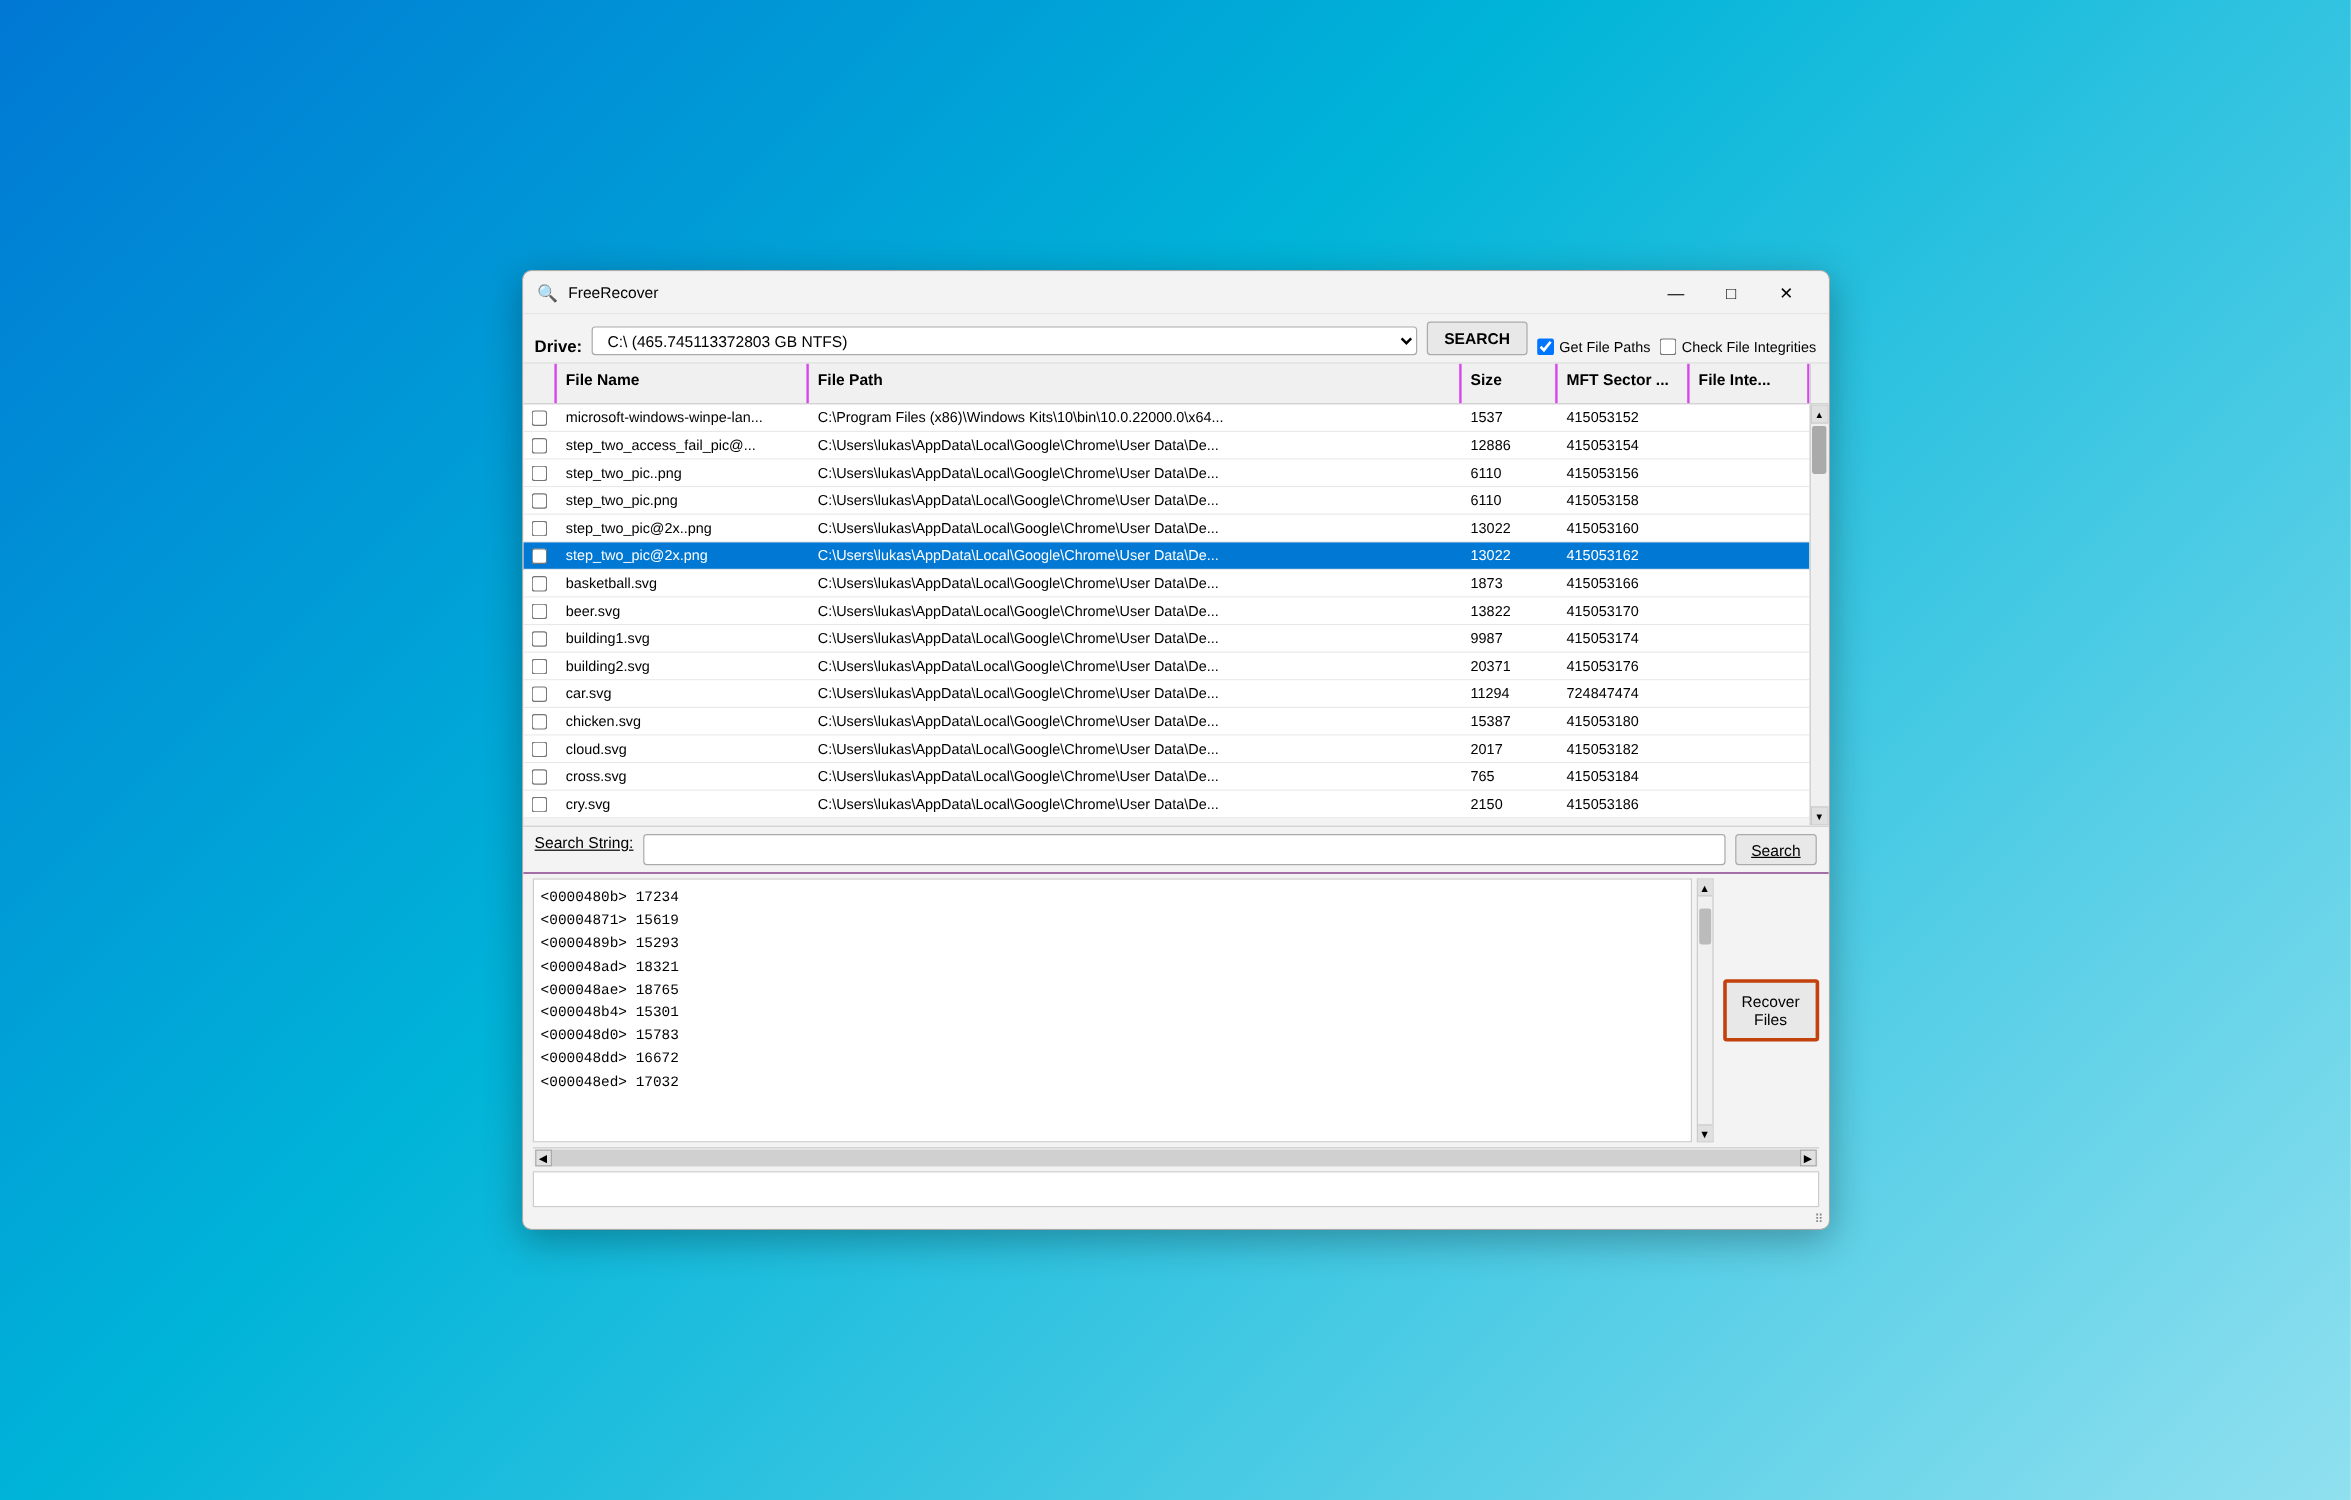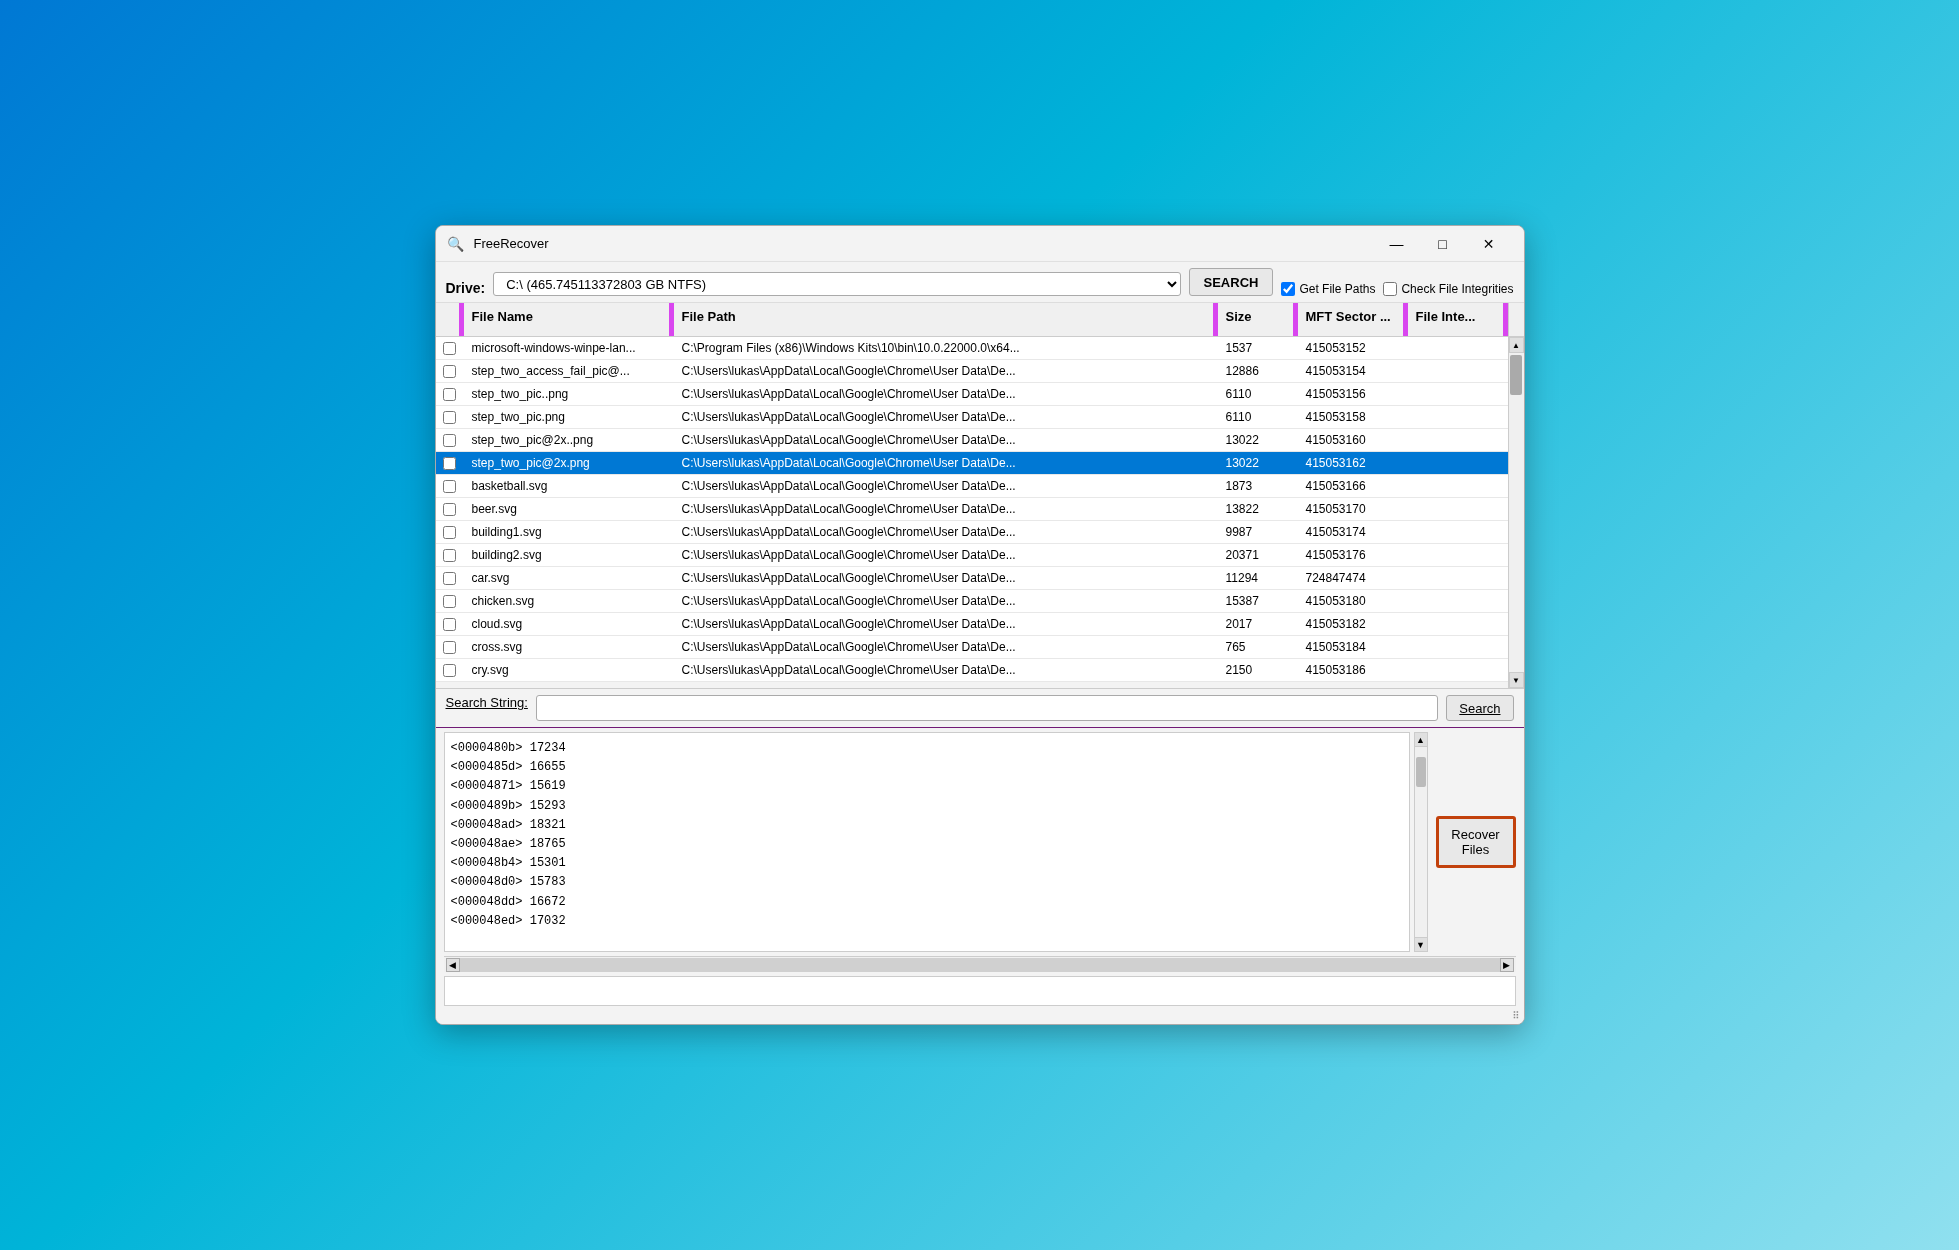--- a/index.html
+++ b/index.html
@@ -112,21 +112,21 @@
     .table-header {
       display: flex;
       background: #f0f0f0;
       border-bottom: 1px solid #ccc;
       padding: 0;
     }
     .th {
       padding: 6px 8px;
       font-size: 13px;
       font-weight: 600;
-      border-right: 5px solid #d946ef;
+      border-right: 2px solid #d946ef;
       cursor: pointer;
       white-space: nowrap;
       overflow: hidden;
       text-overflow: ellipsis;
     }
     .col-checkbox { width: 28px; flex-shrink: 0; }
     .col-name { width: 210px; flex-shrink: 0; }
     .col-path { flex: 1; min-width: 0; }
     .col-size { width: 80px; flex-shrink: 0; }
     .col-mft { width: 110px; flex-shrink: 0; }
@@ -506,21 +506,20 @@
     <div class="search-bar">
       <span class="search-label">Search String:</span>
       <input class="search-input" type="text" style="">
       <button class="search-go-btn">Search</button>
     </div>
 
     <div class="lower-area">
       <div class="hex-display">
 
       <div class="hex-line">&lt;0000480b&gt; 17234</div>
-          <div class="hex-line">&lt;0000485d&gt; 16655</div>
           <div class="hex-line">&lt;00004871&gt; 15619</div>
           <div class="hex-line">&lt;0000489b&gt; 15293</div>
           <div class="hex-line">&lt;000048ad&gt; 18321</div>
           <div class="hex-line">&lt;000048ae&gt; 18765</div>
           <div class="hex-line">&lt;000048b4&gt; 15301</div>
           <div class="hex-line">&lt;000048d0&gt; 15783</div>
           <div class="hex-line">&lt;000048dd&gt; 16672</div>
           <div class="hex-line">&lt;000048ed&gt; 17032</div>
         </div>
       <div style="display:flex; flex-direction:column; width:14px; background:#f0f0f0; border:1px solid #ccc; margin:4px 0;">

